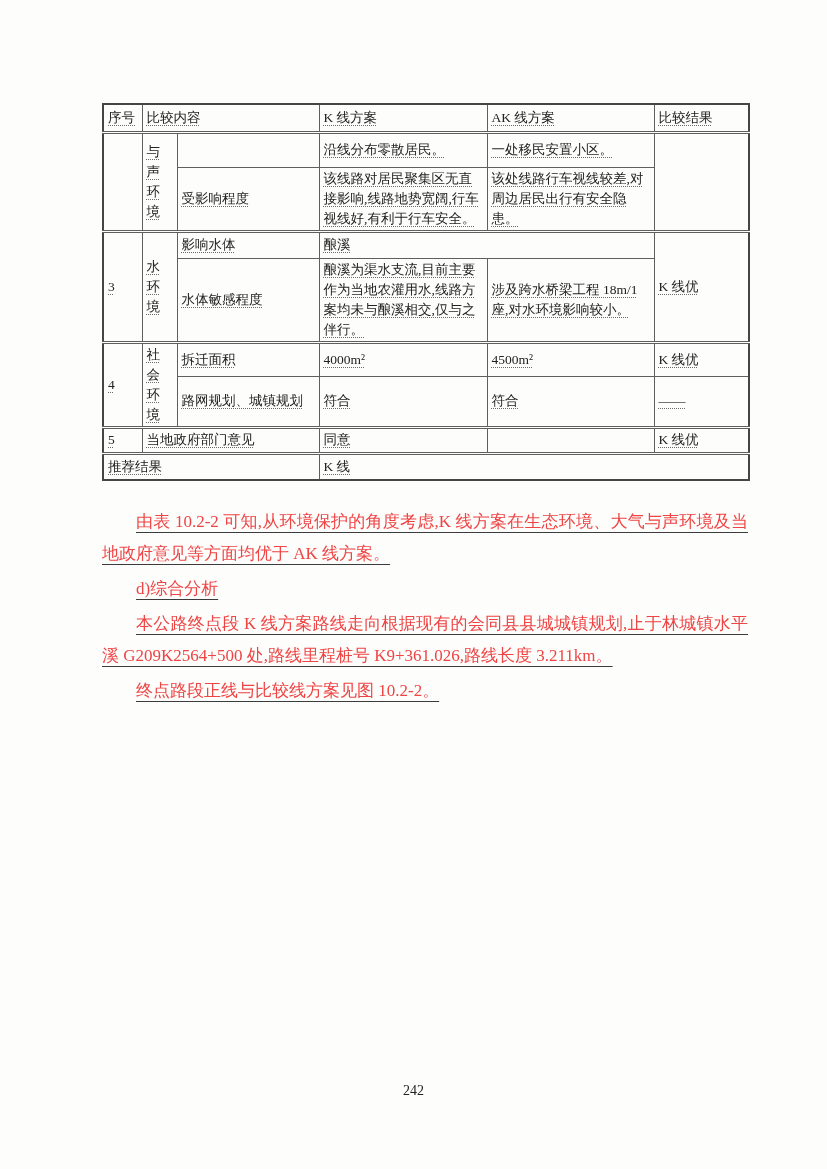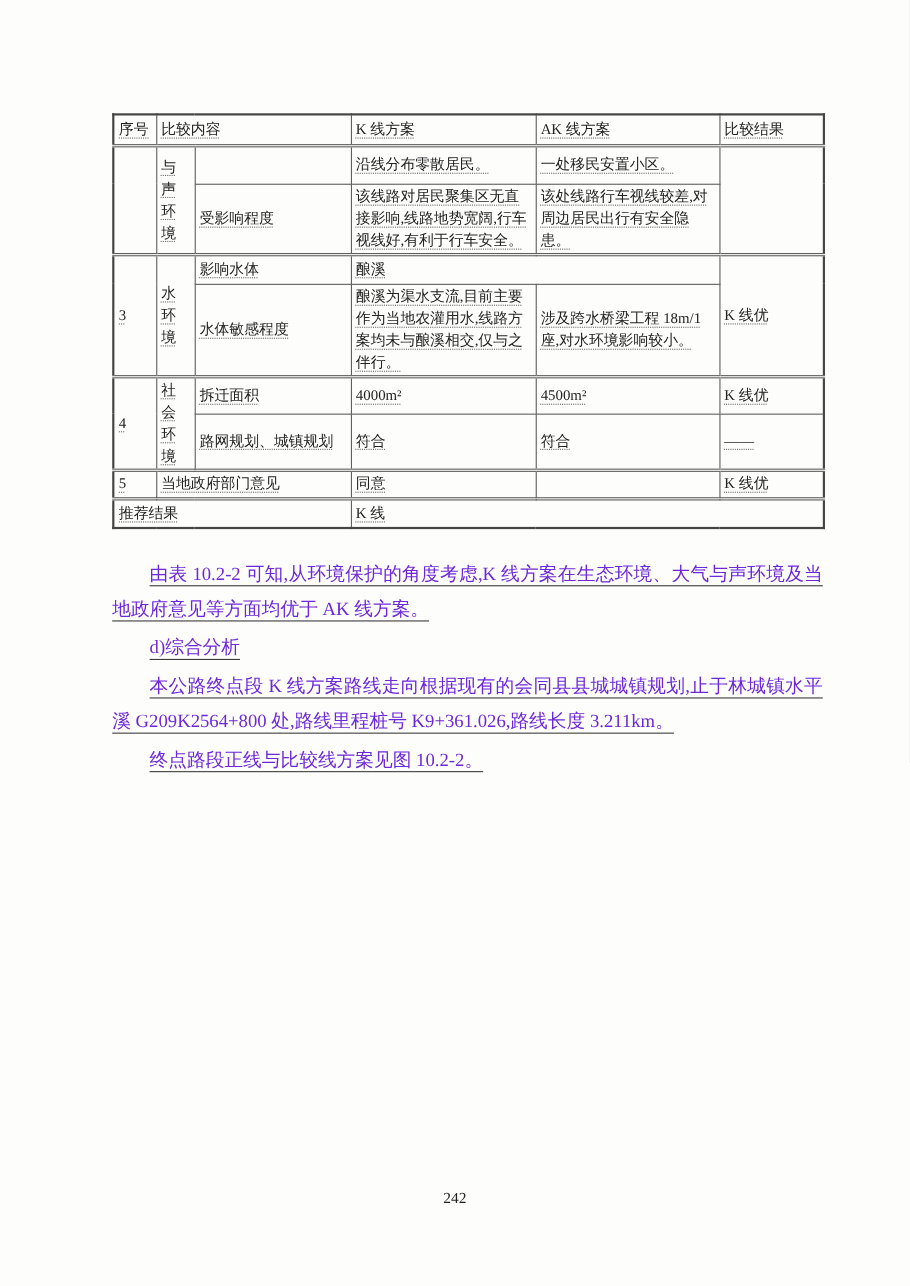--- a/index.html
+++ b/index.html
@@ -46,21 +46,21 @@
     text-decoration-thickness: 1px;
     text-underline-offset: 3px;
     text-decoration-skip-ink: none;
   }
   
   .bodytext {
     margin-top: 22px;
     font-size: 17px;
     line-height: 32px;
     text-align: justify;
-    color: #6d28d9;
+    color: #ef4444;
   }
   .bodytext p { margin: 0; padding-top: 3px; }
   p.para { text-indent: 2em; }
   p.h-num { text-indent: 0; }
   .u {
     text-decoration: underline;
     text-decoration-color: #3c3c3c;
     text-decoration-thickness: 1px;
     text-underline-offset: 5px;
     text-decoration-skip-ink: none;
@@ -162,21 +162,21 @@
       <tr class="grp" style="height:27px">
         <td colspan="3"><span class="ud">推荐结果</span></td>
         <td colspan="3"><span class="ud">K 线</span></td>
       </tr>
     </tbody>
       </table>
 
     <div class="bodytext">
       <p class="para"><span class="u">由表 10.2-2 可知,从环境保护的角度考虑,K 线方案在生态环境、大气与声环境及当地政府意见等方面均优于 AK 线方案。</span></p>
       <p class="para"><span class="u">d)综合分析</span></p>
-      <p class="para"><span class="u">本公路终点段 K 线方案路线走向根据现有的会同县县城城镇规划,止于林城镇水平溪 G209K2564+800 处,路线里程桩号 K9+361.026,路线长度 3.211km。</span></p>
+      <p class="para"><span class="u">本公路终点段 K 线方案路线走向根据现有的会同县县城城镇规划,止于林城镇水平溪 G209K2564+500 处,路线里程桩号 K9+361.026,路线长度 3.211km。</span></p>
       <p class="para"><span class="u">终点路段正线与比较线方案见图 10.2-2。</span></p>
     </div>
 
   </div>
 
   <div class="footer">
     <span>242</span>
   </div>
 </div>
 

